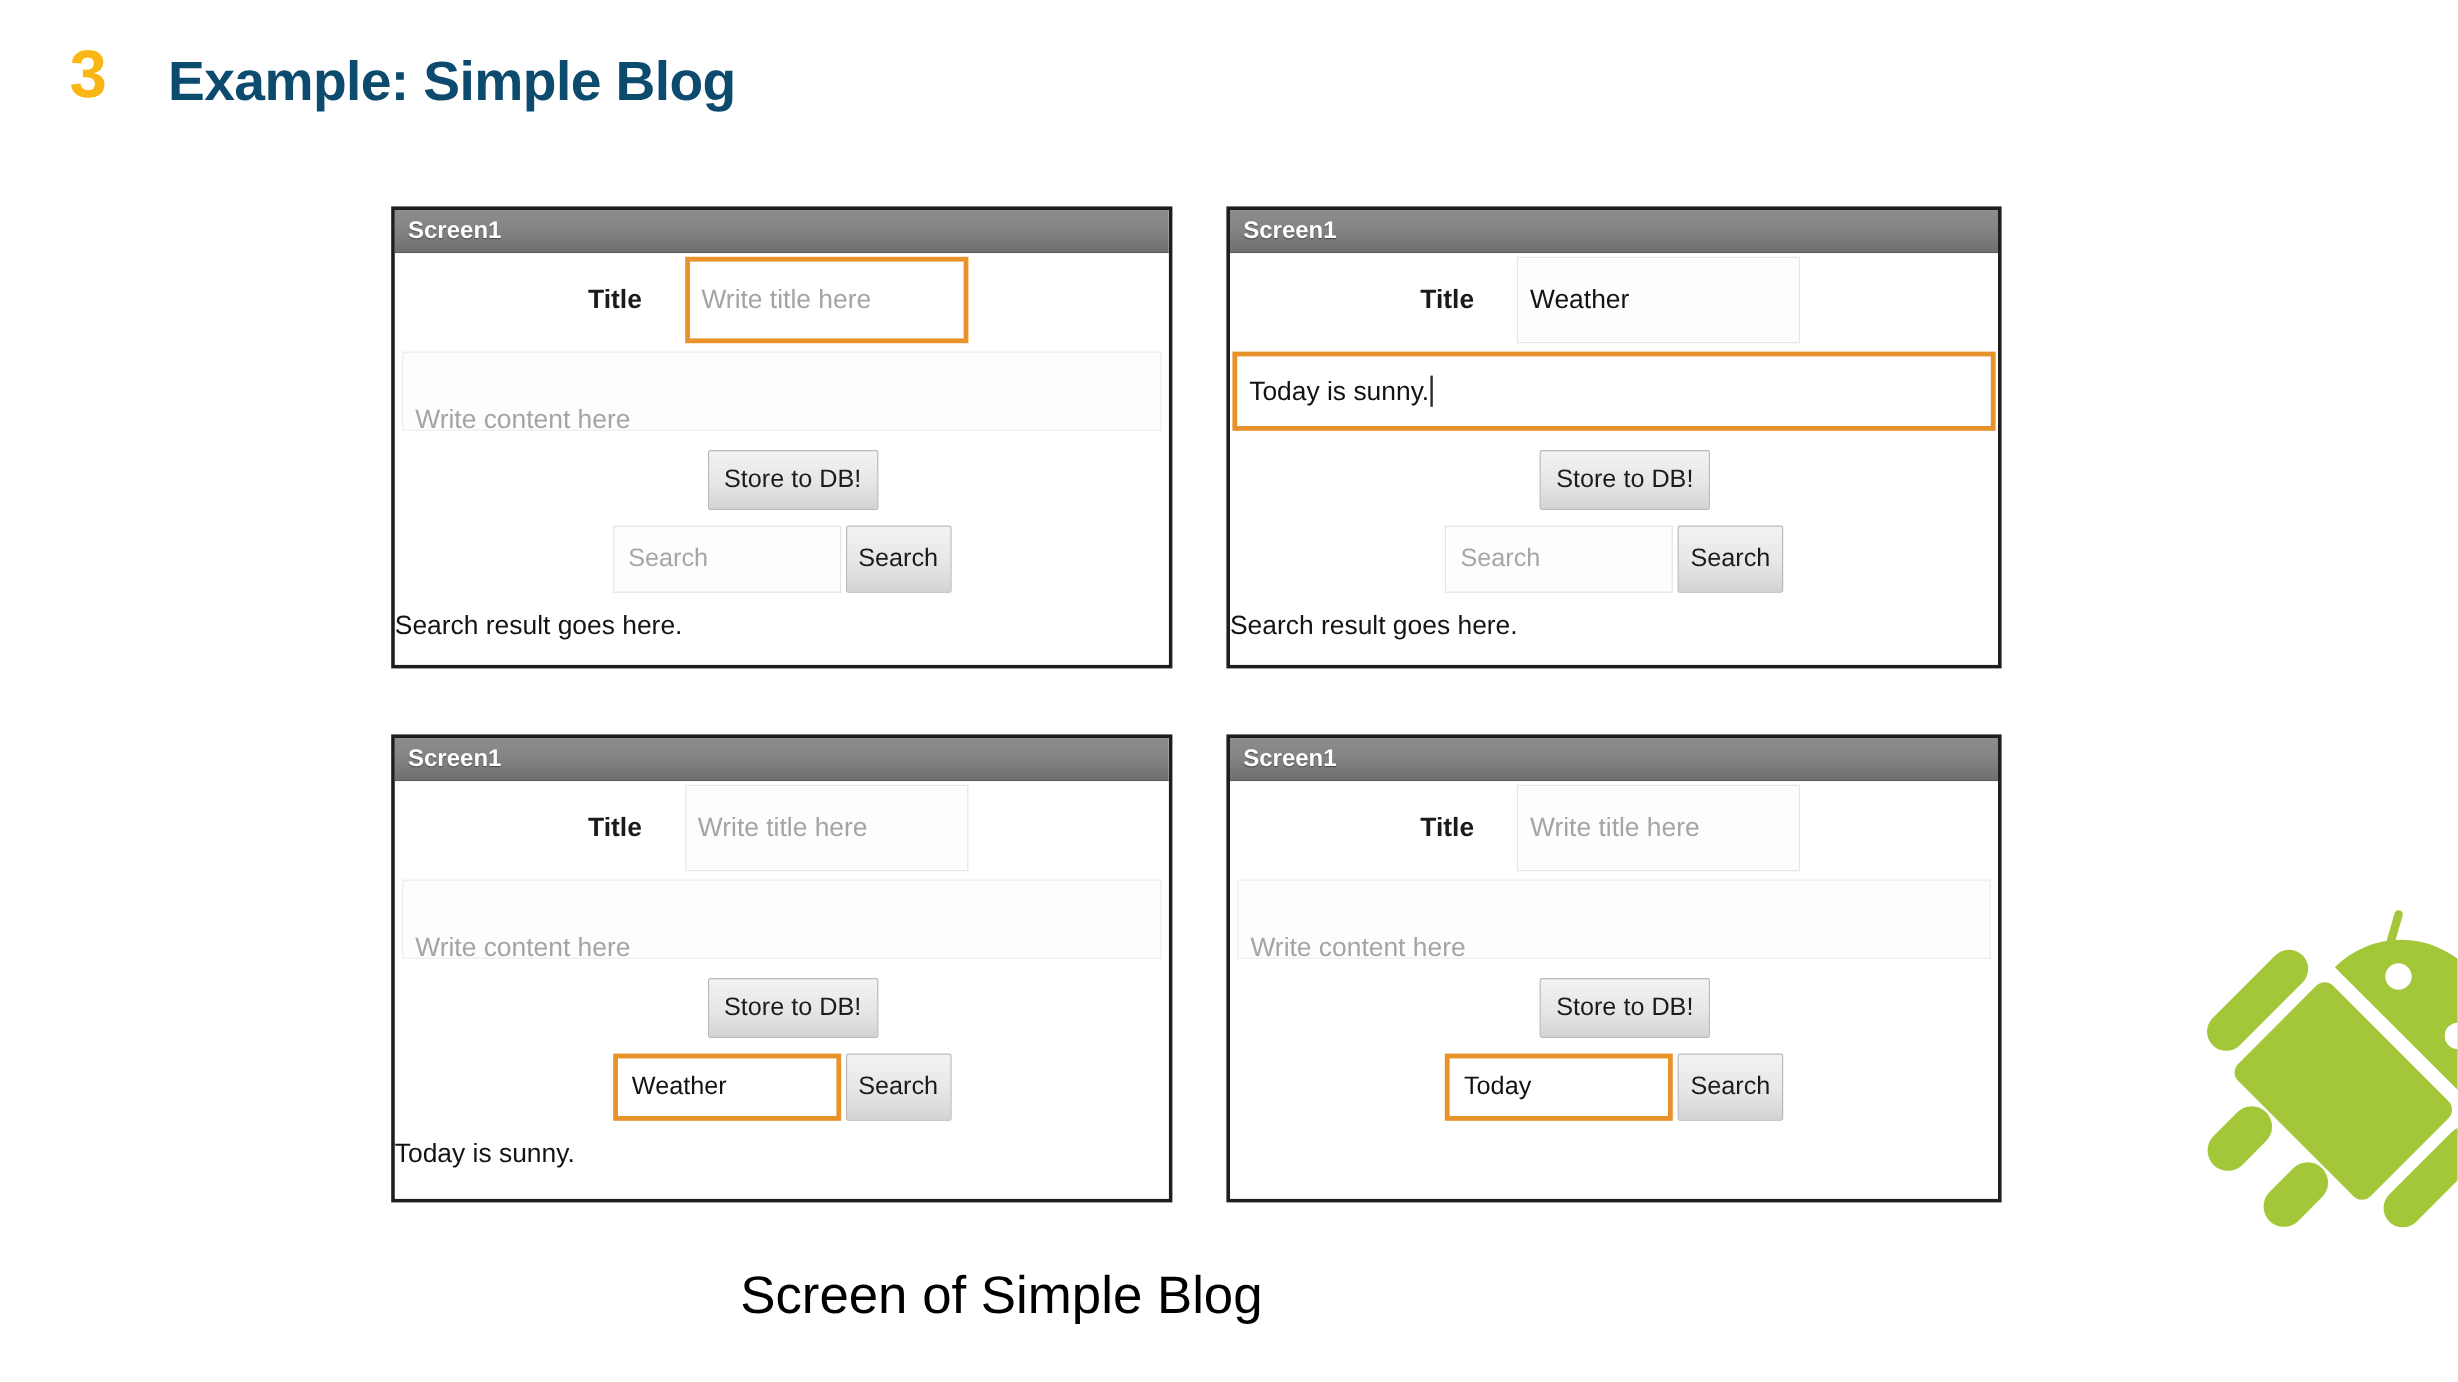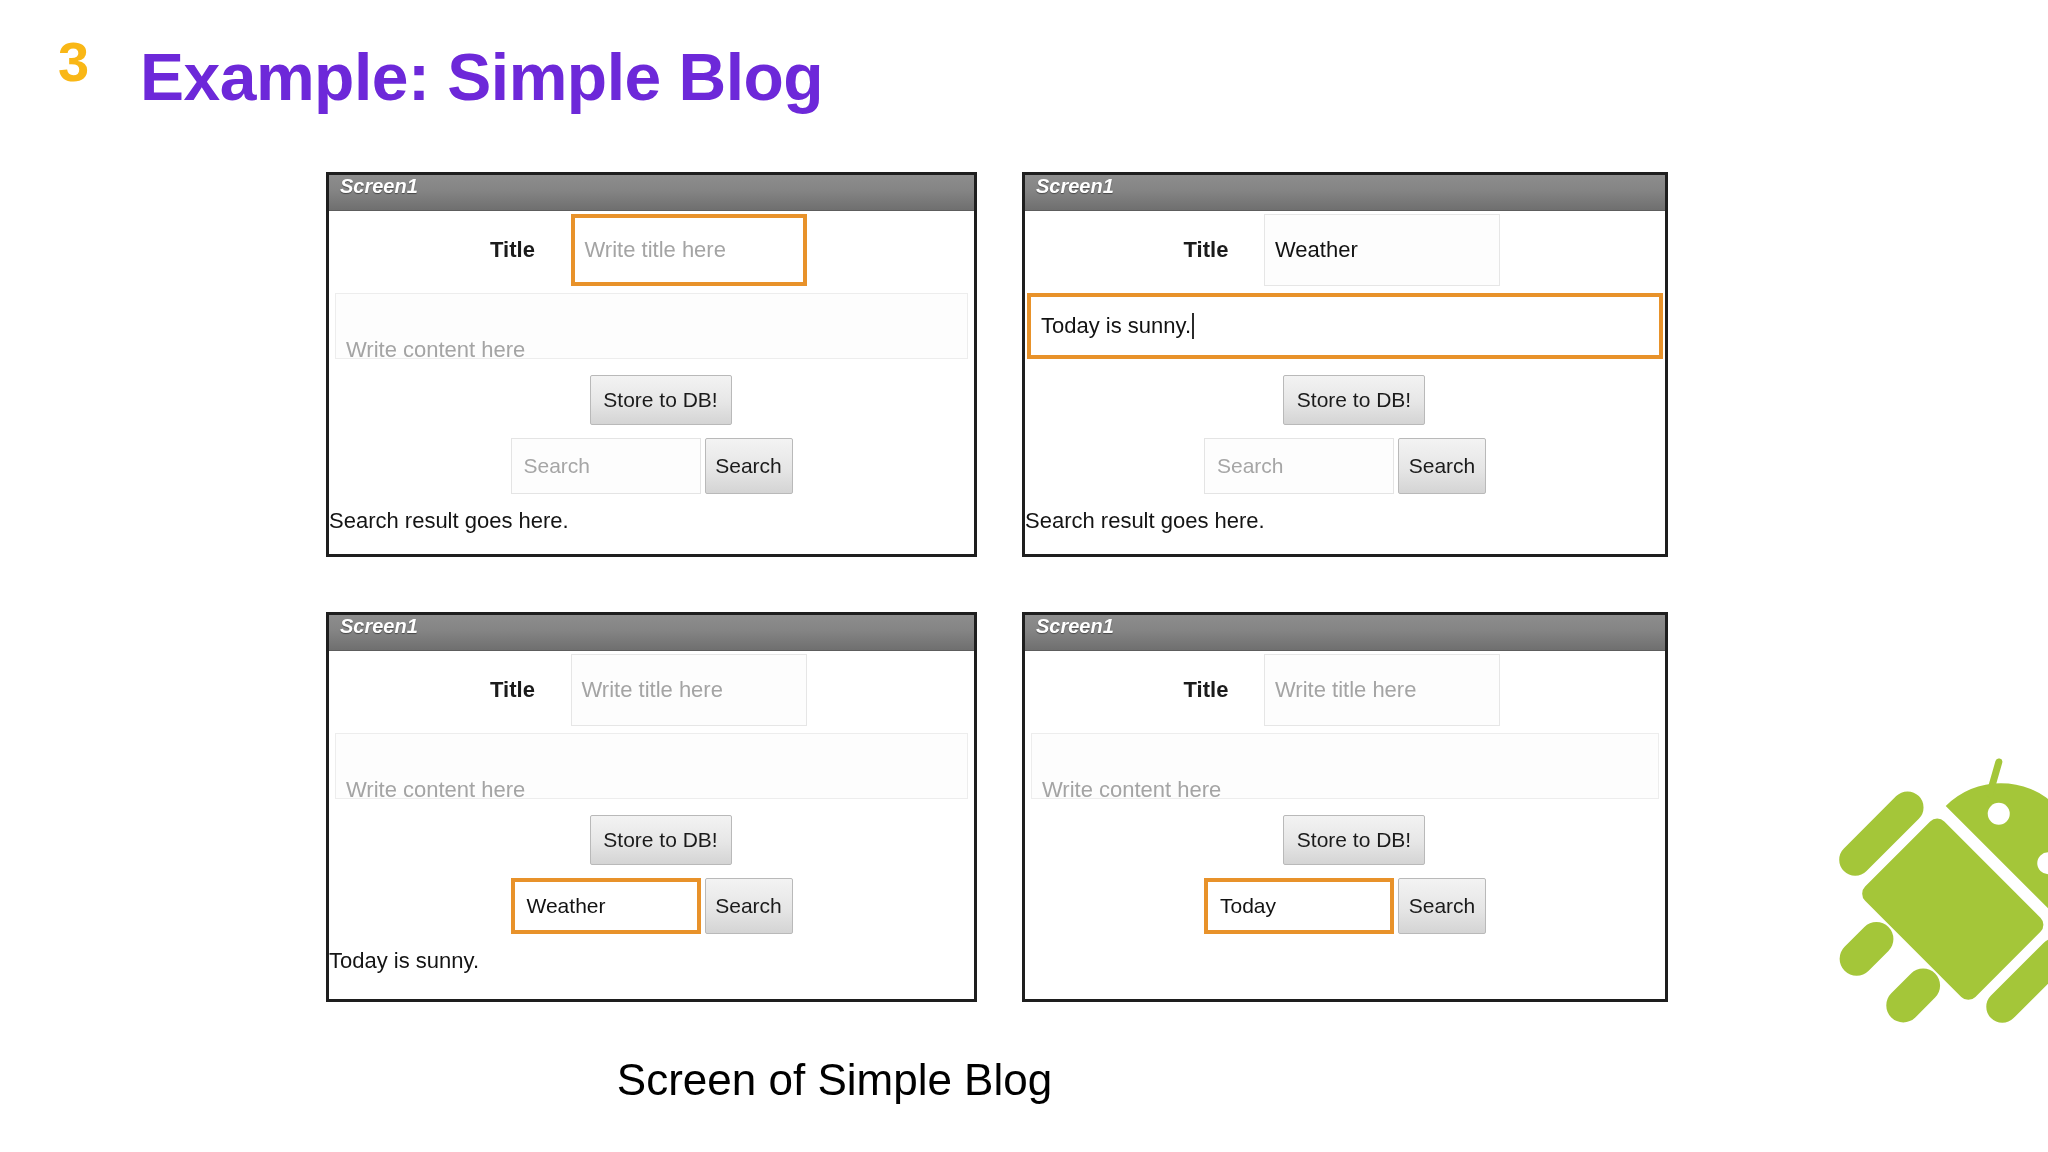--- a/index.html
+++ b/index.html
@@ -13,41 +13,41 @@
 
   
   .slide-header { position: absolute; left: 0; top: 0; width: 100%; height: 140px; }
   .slide-number {
     position: absolute; left: 58px; top: 34px;
     font-size: 56px; font-weight: bold; color: #F9B716;
     font-family: "Liberation Sans", sans-serif; line-height: 1;
   }
   .slide-title {
     position: absolute; left: 140px; top: 44px;
-    font-size: 66px; font-weight: bold; color: #6d28d9;
+    font-size: 46px; font-weight: bold; color: #0c4a6e;
     letter-spacing: -0.5px; line-height: 1;
   }
 
   
   .screen {
     position: absolute;
     border: 3px solid #1e1e1e;
     background: #ffffff;
     overflow: hidden;
   }
   .screen.s1 { left: 326px;  top: 172px; width: 651px; height: 385px; }
   .screen.s2 { left: 1022px; top: 172px; width: 646px; height: 385px; }
   .screen.s3 { left: 326px;  top: 612px; width: 651px; height: 390px; }
   .screen.s4 { left: 1022px; top: 612px; width: 646px; height: 390px; }
 
   .titlebar {
     height: 36px; width: 100%;
     background: linear-gradient(to bottom, #8d8d8d 0%, #848484 45%, #6f6f6f 100%);
     border-bottom: 1px solid #5d5d5d;
-    display: flex;  font-style: italic;
+    display: flex; align-items: center;
   }
   .titlebar-label {
     color: #ffffff; font-size: 20px; font-weight: bold;
     padding-left: 11px; text-shadow: 0 1px 1px rgba(0,0,0,0.45);
   }
 
   .body-area { position: relative; width: 100%; height: calc(100% - 36px); background: #fff; }
 
   
   .title-row {

